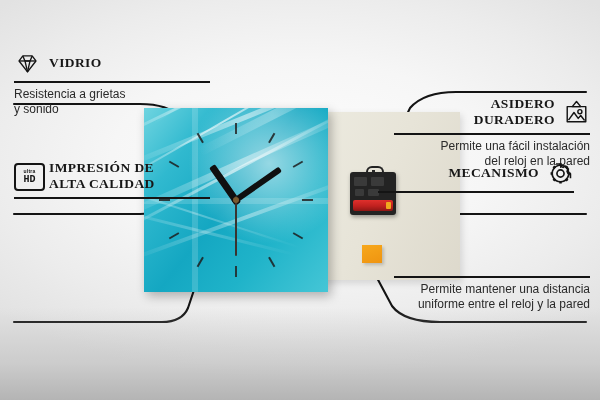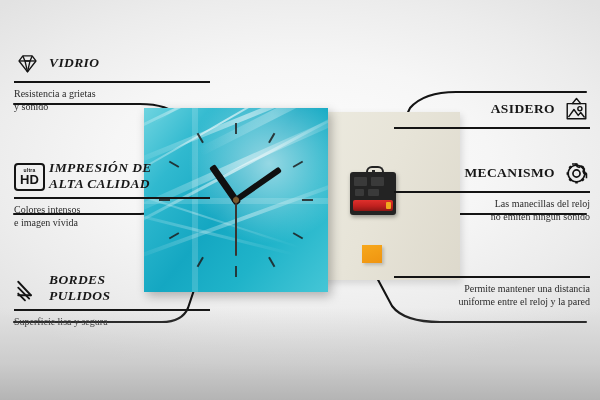--- a/index.html
+++ b/index.html
@@ -61,38 +61,38 @@
     background:linear-gradient(180deg,#e0302c 0%,#c0211f 55%,#8e1715 100%);}
   .bat-tip{position:absolute;right:2px;top:2px;width:5px;height:7px;background:#f0a81e;border-radius:1px;}
   .spacer{position:absolute;left:362px;top:245px;width:20px;height:18px;
     background:linear-gradient(160deg,#f7a81c 0%,#ef9410 100%);box-shadow:2px 2px 3px rgba(0,0,0,.18);}
 
   
   .feat{position:absolute;width:196px;}
   .feat .hd{display:flex;align-items:center;gap:8px;}
   .feat.right .hd{flex-direction:row-reverse;}
   .title{font-family:"Liberation Serif", serif;font-weight:bold;font-size:13.5px;letter-spacing:.4px;color:#171717;line-height:1.22;}
-  .feat.left .title{text-align:left;font-style:italic;}
+  .feat.left .title{text-align:left;}
   .feat.right .title{text-align:right;}
   .rule{height:1.6px;background:#141414;margin:4px 0 4px;}
-  .sub{font-family:Liberation Serif, serif;font-size:10px;color:#2a2a2a;line-height:1.32;}
+  .sub{font-family:Liberation Sans, sans-serif;font-size:12px;color:#2a2a2a;line-height:1.32;}
   .feat.right .sub{text-align:right;}
   .ico{width:27px;height:27px;flex:0 0 27px;}
   .ico svg{display:block;width:27px;height:27px;}
 
   .f1{left:14px;top:50px;}
   .f2{left:14px;top:160px;}
   .f3{left:14px;top:272px;}
   .f4{right:10px;top:60px;margin-top:36px;}
-  .f5{right:10px;top:160px;}
+  .f5{right:26px;top:160px;}
   .f6{right:10px;top:272px;}
 
   .hd-ultra{width:27px;height:24px;border:2px solid #141414;border-radius:4px;display:flex;flex-direction:column;align-items:center;justify-content:center;line-height:1;}
   .hd-ultra .u{font-family:"Liberation Sans", sans-serif;font-size:5px;font-weight:bold;color:#141414;letter-spacing:.2px;}
-  .hd-ultra .h{font-family:Liberation Sans, sans-serif;font-size:13px;font-weight:bold;color:#141414;margin-top:.5px;}
+  .hd-ultra .h{font-family:Liberation Mono, monospace;font-size:10px;font-weight:bold;color:#141414;margin-top:.5px;}
 </style>
 </head>
 <body>
 
 <div id="stage">
 
   <svg id="wires" viewBox="0 0 600 400">
     <g fill="none" stroke="#141414" stroke-width="2.1" stroke-linecap="round">
       <path d="M14,104 L140,104 Q168,104 180,117 L194,130"></path>
       <path d="M14,214 L140,214 Q158,214 164,203 L168,188"></path>
@@ -195,90 +195,65 @@
           <span class="u">ultra</span>
           <span class="h">HD</span>
         </span>
       </span>
       <span class="title">
         <span>IMPRESIÓN DE</span><br>
         <span>ALTA CALIDAD</span>
       </span>
     </div>
     <div class="rule"></div>
-    <div class="sub">
-      <span>Colores intensos</span><br>
-      <span>e imagen vívida</span>
-    </div>
-  </div>
-
-  <div class="feat left f3">
-    <div class="hd">
-      <span class="ico">
-        <svg viewBox="0 0 32 32">
-            <g stroke="#141414" stroke-width="2.2" fill="none" stroke-linecap="round">
-          <path d="M5 8 L20 24"></path>
-              <path d="M5 15 L18 28"></path>
-              <path d="M5 22 L13 30"></path>
-          <path d="M20 24 L5 24" stroke-width="2.2"></path>
-            </g>
-          </svg>
-      </span>
-      <span class="title">
-        <span>BORDES</span><br>
-        <span>PULIDOS</span>
-      </span>
-    </div>
-    <div class="rule"></div>
-    <div class="sub">
-      <span>Superficie lisa y segura</span>
-    </div>
-  </div>
+  </div>
+
 
   <div class="feat right f4">
     <div class="hd">
       <span class="ico">
         <svg viewBox="0 0 32 32">
             <g fill="none" stroke="#141414" stroke-width="1.7" stroke-linejoin="round">
           <path d="M16 3 L11 9 L21 9 Z"></path>
           <rect x="5" y="9" width="22" height="18"></rect>
           <circle cx="20" cy="15" r="2.4"></circle>
           <path d="M6.5 25 L13 16 L18 23 L21 19.5 L25.6 25.5"></path>
             </g>
           </svg>
       </span>
       <span class="title">
         <span>ASIDERO</span><br>
-      </span>
-    </div>
-    <div class="rule"></div>
+        <span>DURADERO</span>
+      </span>
+    </div>
+    <div class="rule"></div>
+    <div class="sub">
+      <span>Permite una fácil instalación</span><br>
+      <span>del reloj en la pared</span>
+    </div>
   </div>
 
   <div class="feat right f5">
     <div class="hd">
       <span class="ico">
         <svg viewBox="0 0 32 32">
             <g fill="none" stroke="#141414" stroke-width="2" stroke-linejoin="round">
           <path d="M13.2 4 L18.8 4 L19.5 7.2 L22.3 8.4 L25 6.6 L29 10.6 L27.2 13.3 L28.4 16 L31.6 16.7 L31.6 22.3" transform="translate(-2.5,0) scale(0.93) translate(1,1)"></path>
           <path d="M16 6.2 A9.8 9.8 0 1 1 15.9 6.2 Z" stroke-width="2"></path>
           <circle cx="16" cy="16" r="4.2"></circle>
           <path d="M16 4.2 L16 7.2 M16 24.8 L16 27.8 M4.2 16 L7.2 16 M24.8 16 L27.8 16
                    M7.6 7.6 L9.8 9.8 M22.2 22.2 L24.4 24.4 M24.4 7.6 L22.2 9.8 M9.8 22.2 L7.6 24.4" stroke-width="3" stroke-linecap="butt"></path>
             </g>
           </svg>
       </span>
       <span class="title">
         <span>MECANISMO</span><br>
       </span>
     </div>
     <div class="rule"></div>
-    <div class="sub">
-      <span>Las manecillas del reloj</span><br>
-      <span>no emiten ningún sonido</span>
-    </div>
   </div>
 
   <div class="feat right f6">
     <div class="rule"></div>
     <div class="sub">
       <span>Permite mantener una distancia</span><br>
       <span>uniforme entre el reloj y la pared</span>
     </div>
   </div>
 

